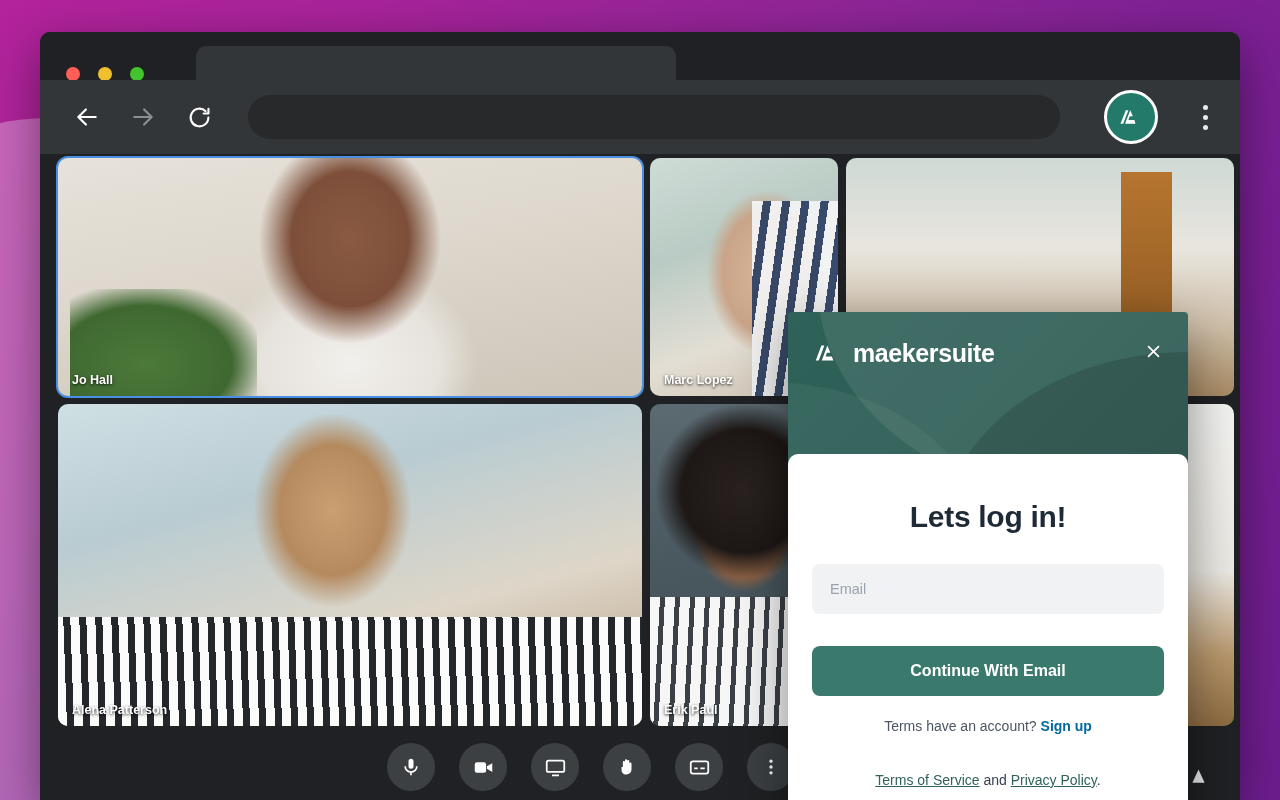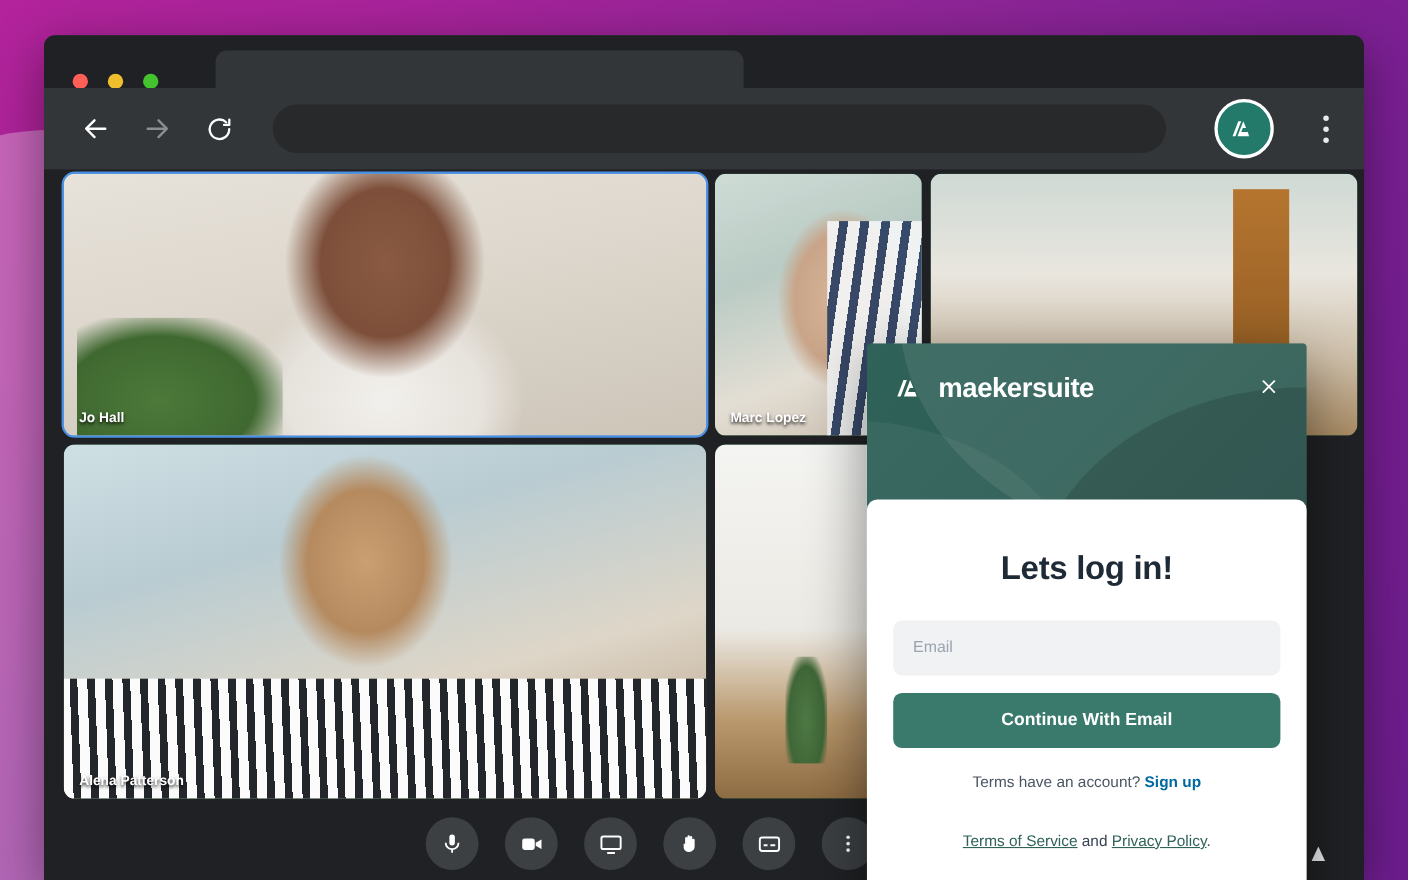--- a/index.html
+++ b/index.html
@@ -287,20 +287,21 @@
   }
   #email-input {
     width: 352px; height: 50px;
     background: #f1f2f4;
     border: none; outline: none;
     border-radius: 8px;
     padding: 0 18px;
     font-size: 14.5px;
     font-family: "Liberation Sans", sans-serif;
     color: #3b4454;
+    margin-bottom: 16px;
   }
   #email-input::placeholder { color: #9aa3af; }
   #continue-btn {
     width: 352px; height: 50px;
     background: #3a7a6c;
     border: none; outline: none;
     border-radius: 8px;
     color: #ffffff; font-size: 16px; font-weight: 700;
     font-family: "Liberation Sans", sans-serif;
     cursor: pointer;
@@ -384,20 +385,24 @@
         </div>
         <div class="tile">
           <div class="photo ph-room"></div>
           <span class="label"></span>
         </div>
         <div class="tile">
           <div class="photo ph-alena"></div>
           <span class="label">Alena Patterson</span>
         </div>
         <div class="tile">
+          <div class="photo ph-erik"></div>
+          <span class="label">Erik Paul</span>
+        </div>
+        <div class="tile">
           <div class="photo ph-kitchen"></div>
           <span class="label"></span>
         </div>
       </div>
 
       <div id="controls">
         <div id="meeting-name"></div>
 
         <div class="ctrl">
           <svg width="20" height="20" viewBox="0 0 24 24" fill="#ffffff">

